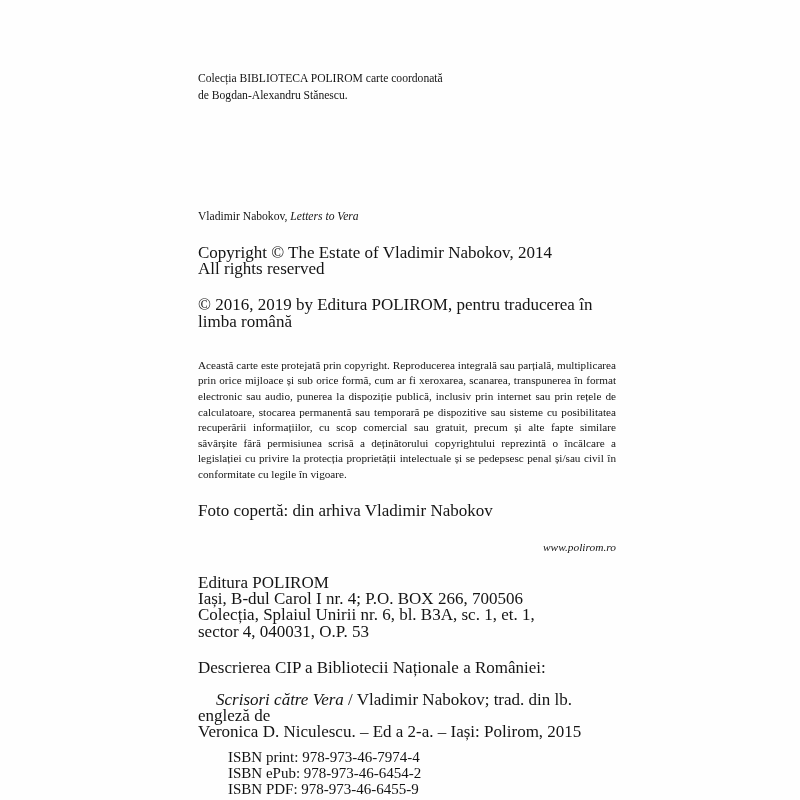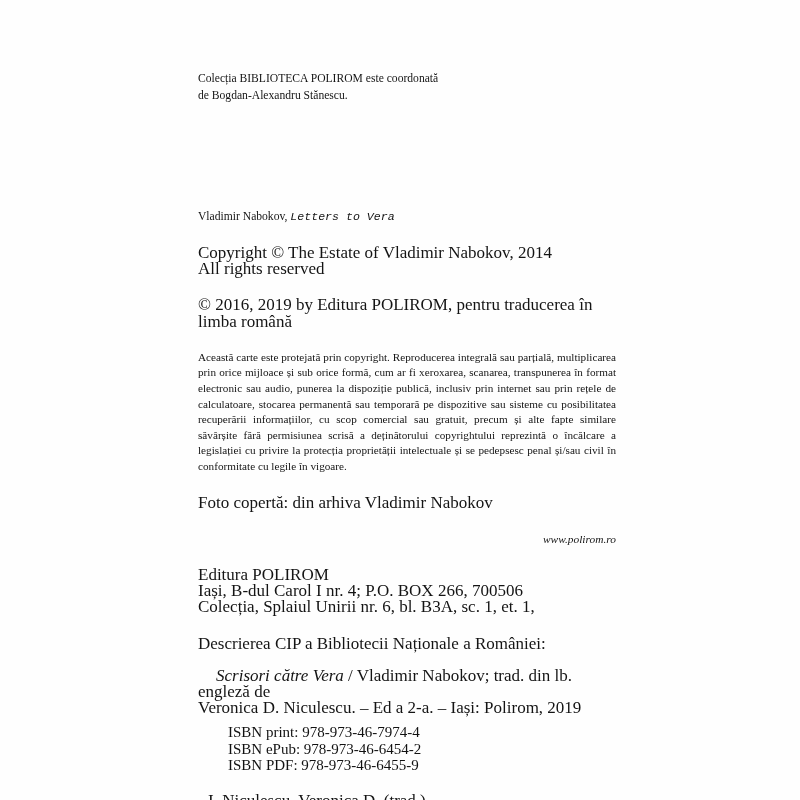--- a/index.html
+++ b/index.html
@@ -41,26 +41,26 @@
   }
   .gap-large { height: 104px; }
   .gap-med { height: 20px; }
   .gap-xsmall { height: 8px; }
   .title-line {
     font-size: 11.6px;
     line-height: 17px;
   }
   .title-line em {
     font-style: italic;
-    font-family: Liberation Mono, monospace;
   }
   .legal {
     font-size: 11.2px;
     line-height: 15.6px;
     text-align: justify;
+    margin-top: 8px;
   }
   .web {
     font-style: italic;
     font-size: 11.4px;
     text-align: right;
   }
   .isbn-list {
     margin: 0;
     padding: 0 0 0 30px;
     list-style: none;
@@ -75,21 +75,21 @@
   }
   .small-indent { text-indent: 10px; }
 </style>
 </head>
 <body>
 
 <div class="page">
   <div class="content">
 
     <div class="block">
-      <p class="collection">Colecția BIBLIOTECA POLIROM este coordonată</p>
+      <p class="collection">Colecția BIBLIOTECA POLIROM carte coordonată</p>
       <p class="collection">de Bogdan-Alexandru Stănescu.</p>
     </div>
 
     <div class="gap-large"></div>
 
     <div class="block">
       <p class="title-line"><span>Vladimir Nabokov, </span><em>Letters to Vera</em></p>
     </div>
 
     <div class="gap-med"></div>
@@ -122,30 +122,31 @@
     <div class="block">
       <p class="web">www.polirom.ro</p>
     </div>
 
     <div class="gap-med"></div>
 
     <div class="block">
       <p>Editura POLIROM</p>
       <p>Iași, B-dul Carol I nr. 4; P.O. BOX 266, 700506</p>
       <p>Colecția, Splaiul Unirii nr. 6, bl. B3A, sc. 1, et. 1,</p>
+      <p>sector 4, 040031, O.P. 53</p>
     </div>
 
     <div class="gap-med"></div>
 
     <div class="block">
       <p>Descrierea CIP a Bibliotecii Naționale a României:</p>
       <div class="gap-xsmall"></div>
       <div class="gap-xsmall"></div>
       <p class="cip-title-line indent-first"><em>Scrisori către Vera</em><span> / Vladimir Nabokov; trad. din lb. engleză de</span></p>
-      <p>Veronica D. Niculescu. – Ed a 2-a. – Iași: Polirom, 2019</p>
+      <p>Veronica D. Niculescu. – Ed a 2-a. – Iași: Polirom, 2015</p>
       <div class="gap-xsmall"></div>
       <ul class="isbn-list">
         <li>ISBN print: 978-973-46-7974-4</li>
         <li>ISBN ePub: 978-973-46-6454-2</li>
         <li>ISBN PDF: 978-973-46-6455-9</li>
       </ul>
     </div>
 
     <div class="gap-med"></div>
 

